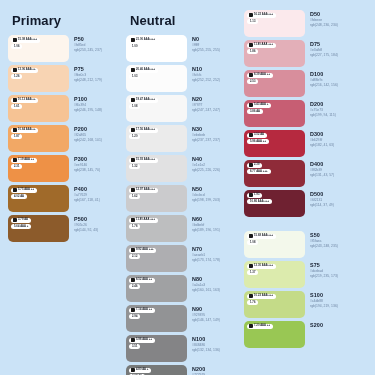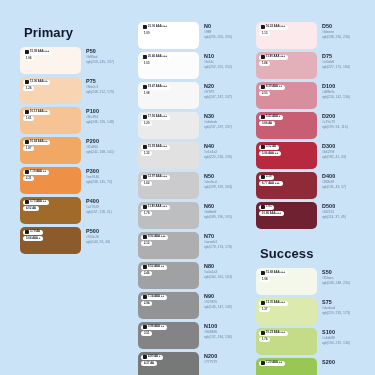--- a/index.html
+++ b/index.html
@@ -10,21 +10,21 @@
     width: 375px;
     height: 375px;
     background: #cbe3f7;
     font-family: "Liberation Sans", sans-serif;
     overflow: hidden;
   }
   .board {
     position: relative;
     width: 375px;
     height: 375px;
-    padding: 12px;
+    padding: 0;
     box-sizing: border-box;
   }
   .columns {
     display: flex;
     flex-direction: row;
     align-items: flex-start;
     gap: 0;
     padding: 10px 8px 0 8px;
     box-sizing: border-box;
   }
@@ -270,20 +270,21 @@
             <div class="meta">
               <div class="token-name">P500</div>
               <div class="token-hex">#905c26</div>
               <div class="token-rgb">rgb(144, 92, 43)</div>
             </div>
           </div>
         </div>
     </div>
 
     <div class="column">
+      <div class="column-heading">Neutral</div>
       <div class="ramp" id="ramp-neutral">
           <div class="row">
             <div class="swatch" style="background: rgb(255, 255, 255);">
               <div class="badge">
                 <span class="badge-icon"></span>
                 <span class="badge-text">21.00 AAA +++</span>
               </div>
               <div class="chip">
                 <span class="chip-text">1.00</span>
               </div>
@@ -581,21 +582,20 @@
               </div>
             </div>
             <div class="meta">
               <div class="token-name">D500</div>
               <div class="token-hex">#6f2131</div>
               <div class="token-rgb">rgb(114, 37, 49)</div>
             </div>
           </div>
         </div>
       <div class="group-gap"></div>
-      <div class="column-heading">Success</div>
       <div class="ramp" id="ramp-success">
           <div class="row">
             <div class="swatch" style="background: rgb(243, 248, 235);">
               <div class="badge">
                 <span class="badge-icon"></span>
                 <span class="badge-text">15.68 AAA +++</span>
               </div>
               <div class="chip">
                 <span class="chip-text">1.08</span>
               </div>

